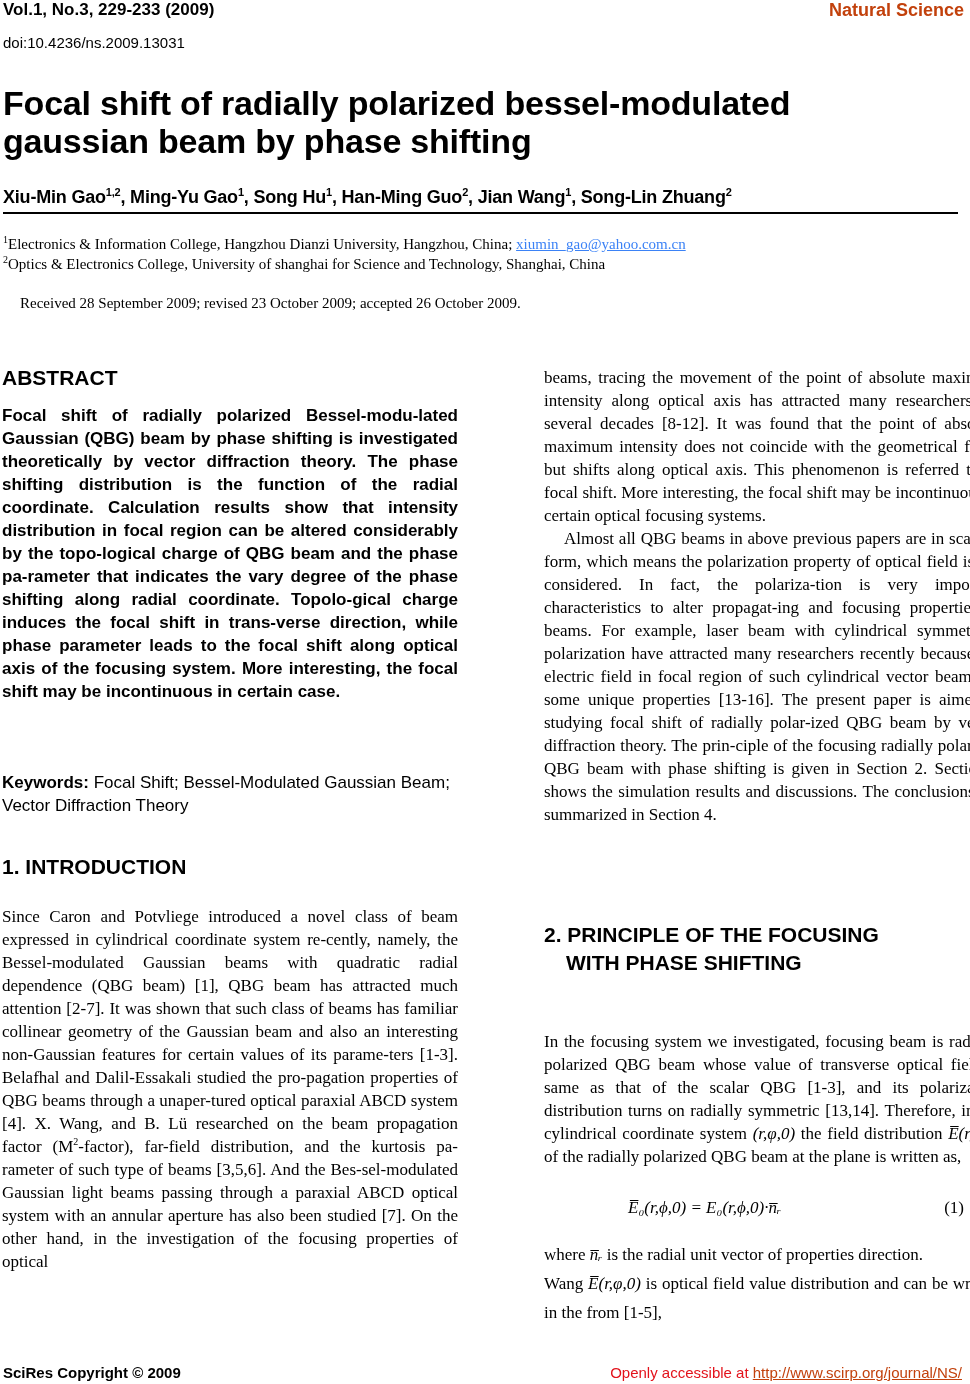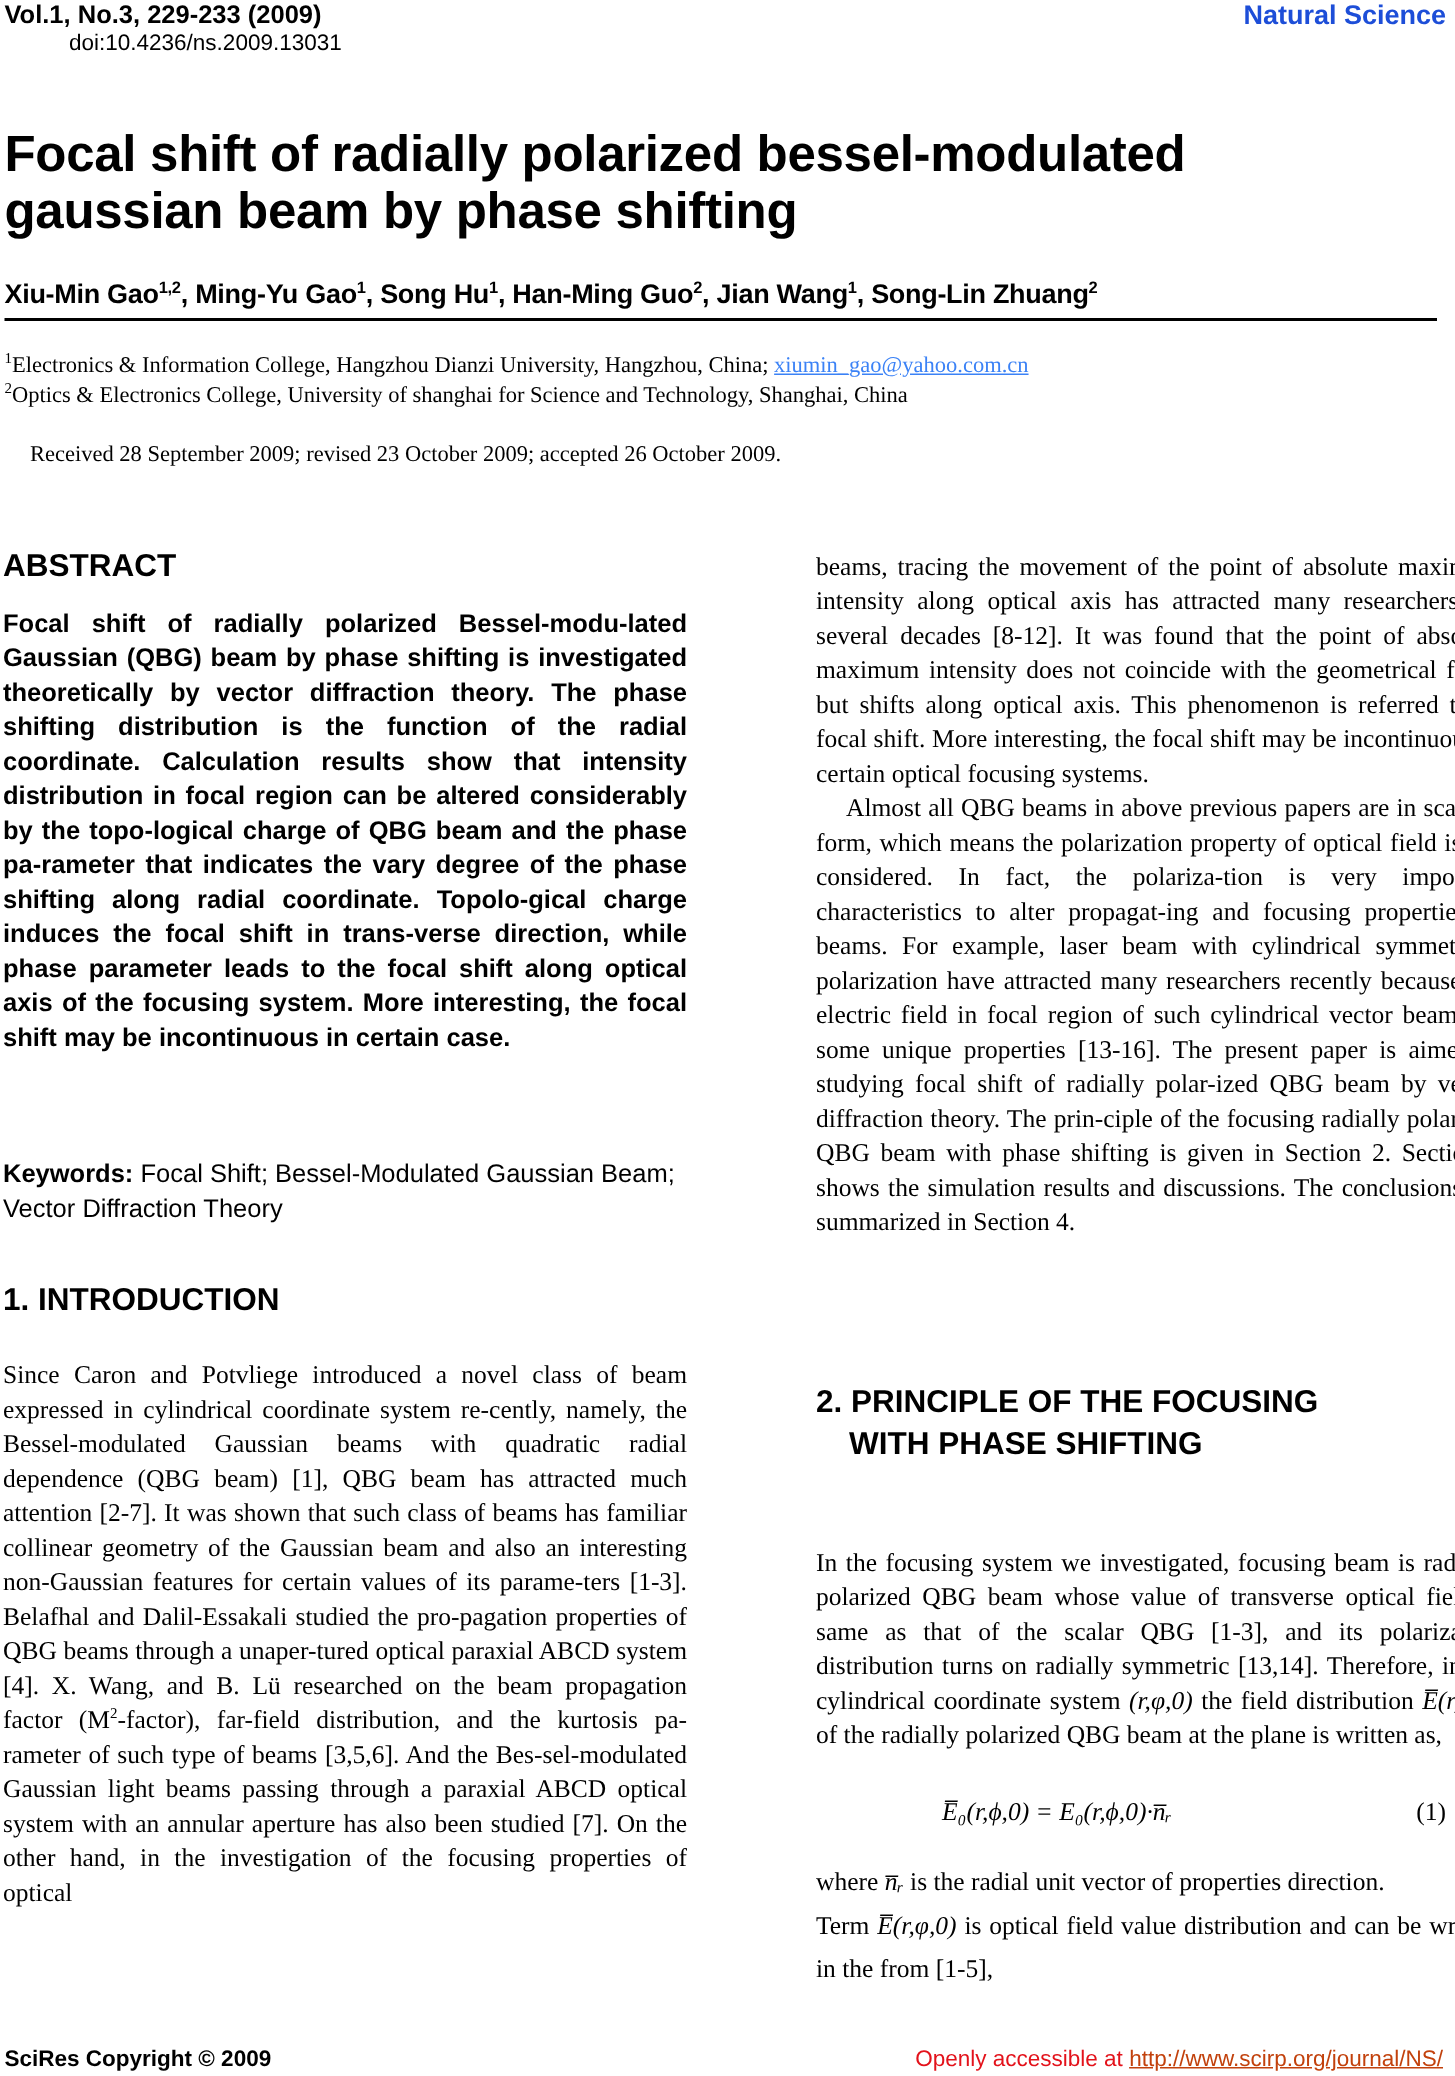--- a/index.html
+++ b/index.html
@@ -2,22 +2,22 @@
 <html><head>
 <meta charset="utf-8">
 <style>
   html, body { margin: 0; padding: 0; background: #ffffff; }
   body { width: 970px; height: 1384px; position: relative; overflow: hidden; color: #000; }
   .sans { font-family: "Liberation Sans", sans-serif; }
   .serif { font-family: "Liberation Serif", serif; }
   .abs { position: absolute; }
 
   .vol { left: 3px; top: 0px; font-size: 17px; font-weight: bold; }
-  .doi { left: 3px; top: 20px; font-size: 15px; margin-left: 43px; }
-  .journal { right: 6px; top: 0px; font-size: 18px; font-weight: bold; color: #1d4ed8; }
+  .doi { left: 3px; top: 34px; font-size: 15px; }
+  .journal { right: 6px; top: 0px; font-size: 18px; font-weight: bold; color: #c2410c; }
 
   .title { left: 3px; top: 84px; width: 900px; font-size: 34px; font-weight: bold; line-height: 38px; letter-spacing: -0.2px; }
   .authors { left: 3px; top: 186px; font-size: 18px; font-weight: bold; letter-spacing: -0.2px; }
   .authors sup { font-size: 11px; }
   .rule { left: 3px; top: 212px; width: 955px; height: 2px; background: #000; }
 
   .affil { left: 3px; font-size: 15px; line-height: 20px; }
   .affil sup { font-size: 10px; }
   .affil a { color: #3b82f6; text-decoration: underline; }
   .aff1 { top: 230px; }
@@ -101,17 +101,17 @@
 
 <div class="abs serif col-right sec2-body">
   <p><span>In the focusing system we investigated, focusing beam is radially polarized QBG beam whose value of transverse optical field is same as that of the scalar QBG [1-3], and its polarization distribution turns on radially symmetric [13,14]. Therefore, in the cylindrical coordinate system </span><span class="math">(r,φ,0)</span><span> the field distribution </span><span class="math">E̅(r,φ,0)</span><span> of the radially polarized QBG beam at the plane is written as,</span></p>
 </div>
 
 <div class="abs serif eq math">E̅₀(r,ϕ,0) = E₀(r,ϕ,0)·n̅ᵣ</div>
 <div class="abs serif eq-num">(1)</div>
 
 <div class="abs serif col-right where">
   <p><span>where </span><span class="math">n̅ᵣ</span><span> is the radial unit vector of properties direction.</span></p>
-  <p><span>Term </span><span class="math">E̅(r,φ,0)</span><span> is optical field value distribution and can be written in the from [1-5],</span></p>
+  <p><span>Wang </span><span class="math">E̅(r,φ,0)</span><span> is optical field value distribution and can be written in the from [1-5],</span></p>
 </div>
 
 <div class="abs sans footer-left">SciRes Copyright © 2009</div>
 <div class="abs sans footer-right"><span>Openly accessible at </span><a>http://www.scirp.org/journal/NS/</a></div>
 
 </body></html>

